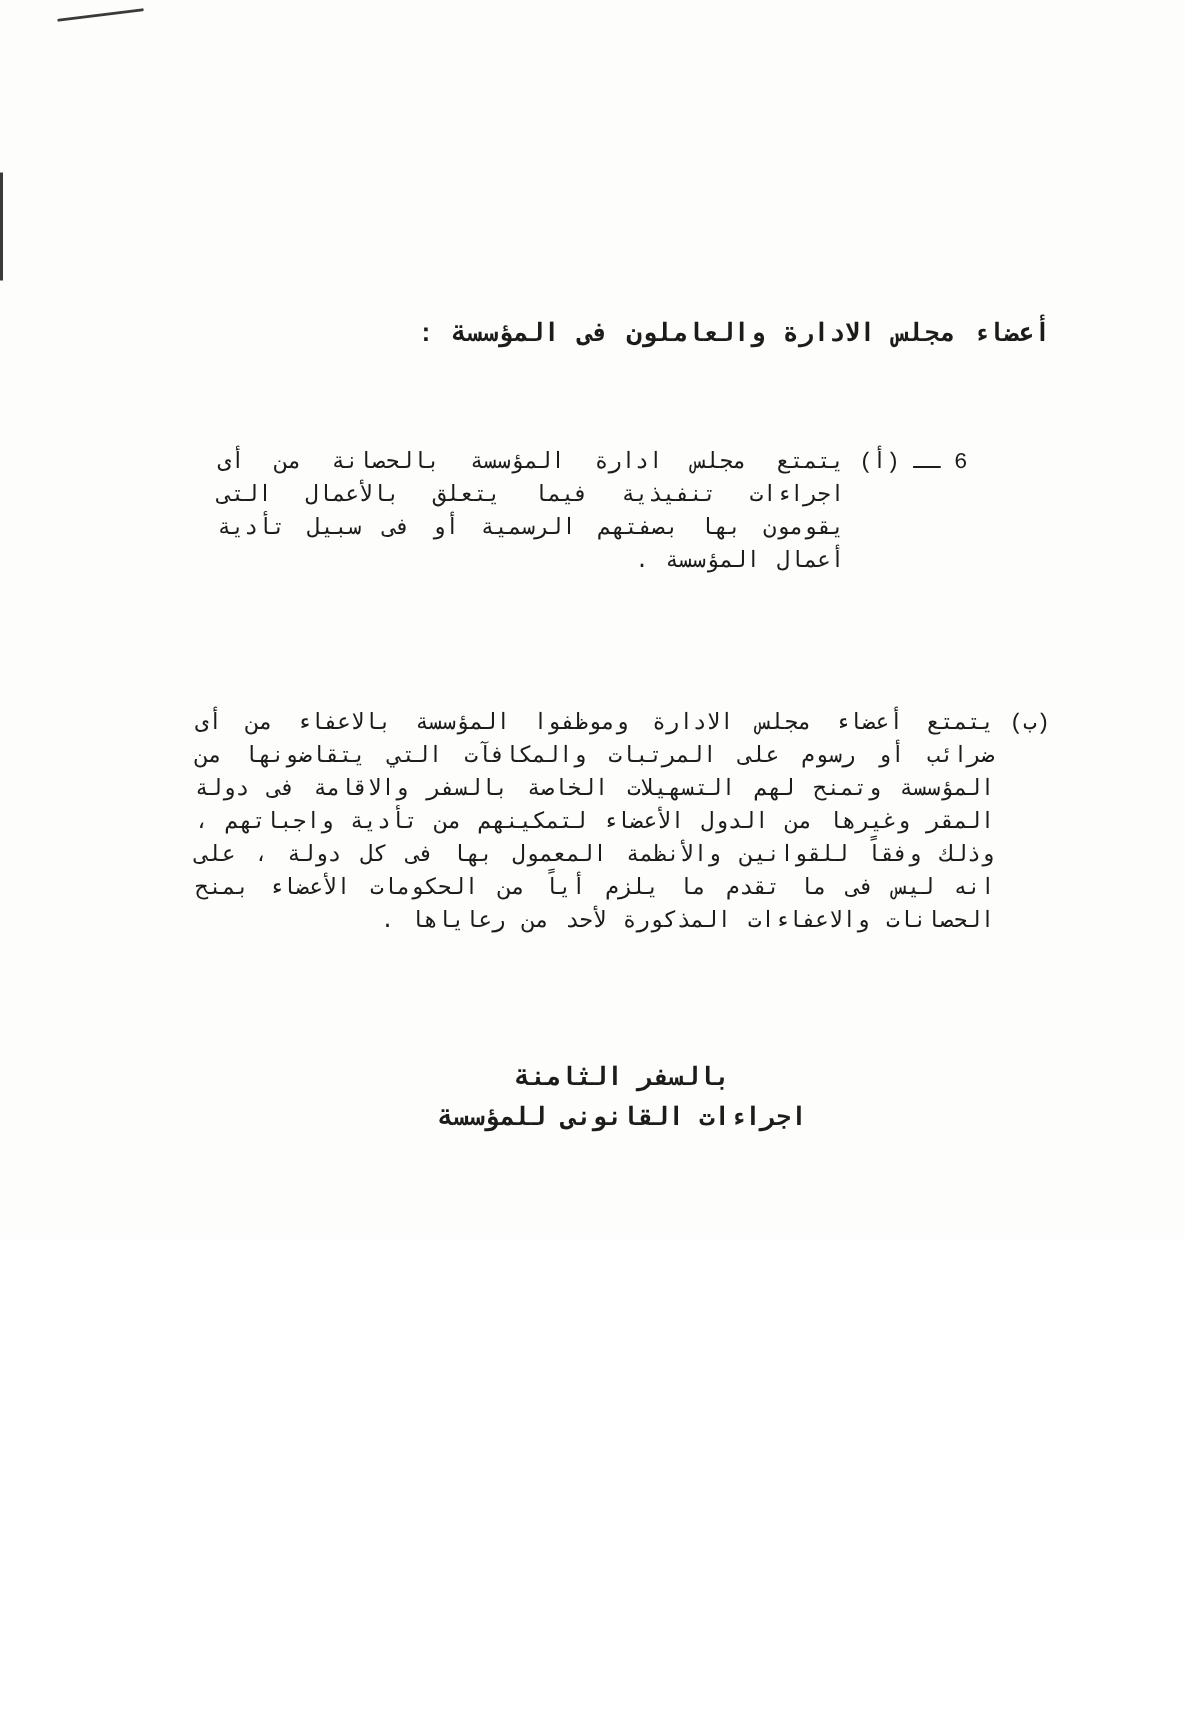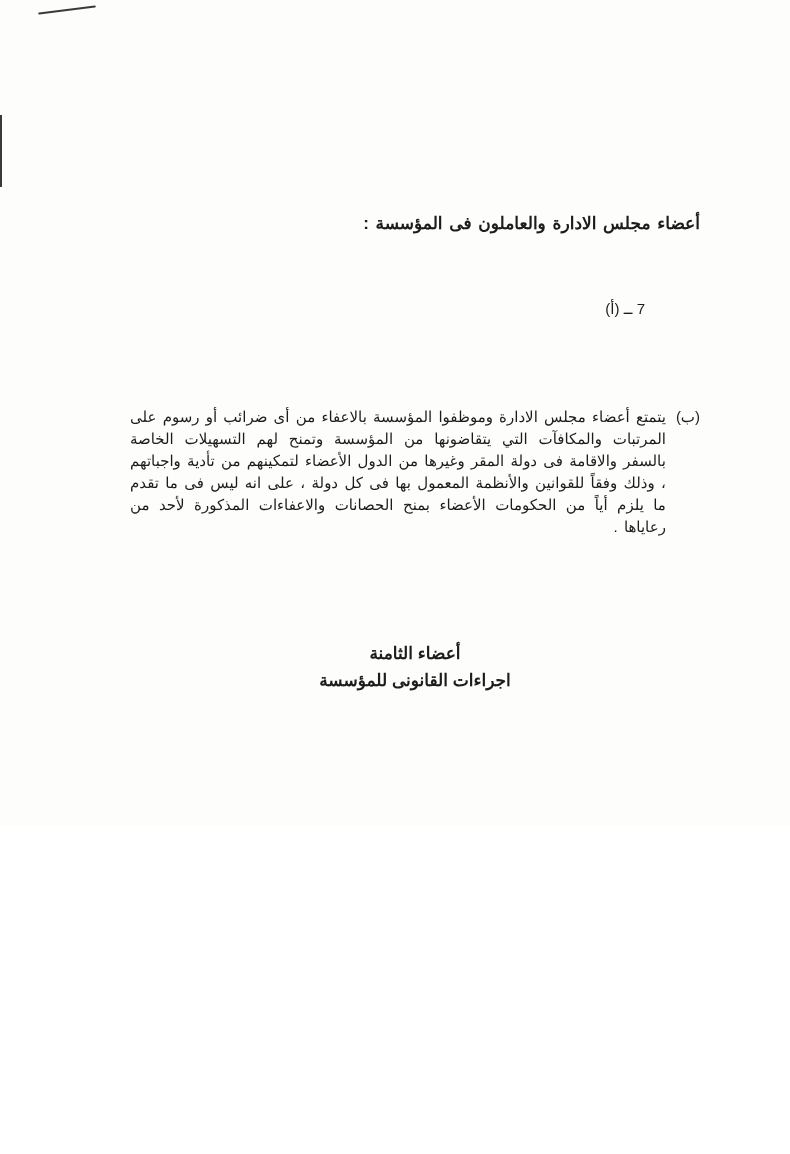--- a/index.html
+++ b/index.html
@@ -6,21 +6,21 @@
     margin: 0;
     padding: 0;
     background: #ffffff;
   }
   .page {
     position: relative;
     width: 790px;
     height: 826px;
     background: #fdfdfb;
     overflow: hidden;
-    font-family: Liberation Sans, sans-serif;
+    font-family: Liberation Mono, monospace;
     color: #1c1c1c;
   }
   
   .artifact { position: absolute; background: #3a3a3a; }
   .artifact-top {
     left: 38px; top: 9px;
     width: 58px; height: 2px;
     transform: rotate(-7deg);
     border-radius: 1px;
   }
@@ -101,30 +101,31 @@
 <div class="page">
 
   <div class="artifact artifact-top"></div>
   <div class="artifact artifact-left"></div>
 
   <div class="content">
 
     <h1 class="section-heading">أعضاء مجلس الادارة والعاملون فى المؤسسة :</h1>
 
     <div class="clause clause-a">
-      <span class="marker">7 ــ (أ)</span>
+      <span class="marker">6 ــ (أ)</span>
+      <p class="clause-text">يتمتع مجلس ادارة المؤسسة بالحصانة من أى اجراءات تنفيذية فيما يتعلق بالأعمال التى يقومون بها بصفتهم الرسمية أو فى سبيل تأدية أعمال المؤسسة .</p>
     </div>
 
     <div class="clause clause-b">
       <span class="marker">(ب)</span>
       <p class="clause-text">يتمتع أعضاء مجلس الادارة وموظفوا المؤسسة بالاعفاء من أى ضرائب أو رسوم على المرتبات والمكافآت التي يتقاضونها من المؤسسة وتمنح لهم التسهيلات الخاصة بالسفر والاقامة فى دولة المقر وغيرها من الدول الأعضاء لتمكينهم من تأدية واجباتهم ، وذلك وفقاً للقوانين والأنظمة المعمول بها فى كل دولة ، على انه ليس فى ما تقدم ما يلزم أياً من الحكومات الأعضاء بمنح الحصانات والاعفاءات المذكورة لأحد من رعاياها .</p>
     </div>
 
     <div class="article-heading">
-      <div>أعضاء الثامنة</div>
+      <div>بالسفر الثامنة</div>
       <div>اجراءات القانونى للمؤسسة</div>
     </div>
 
 
     <div class="page-number">٧</div>
 
   </div>
 </div>
 
 </body></html>

